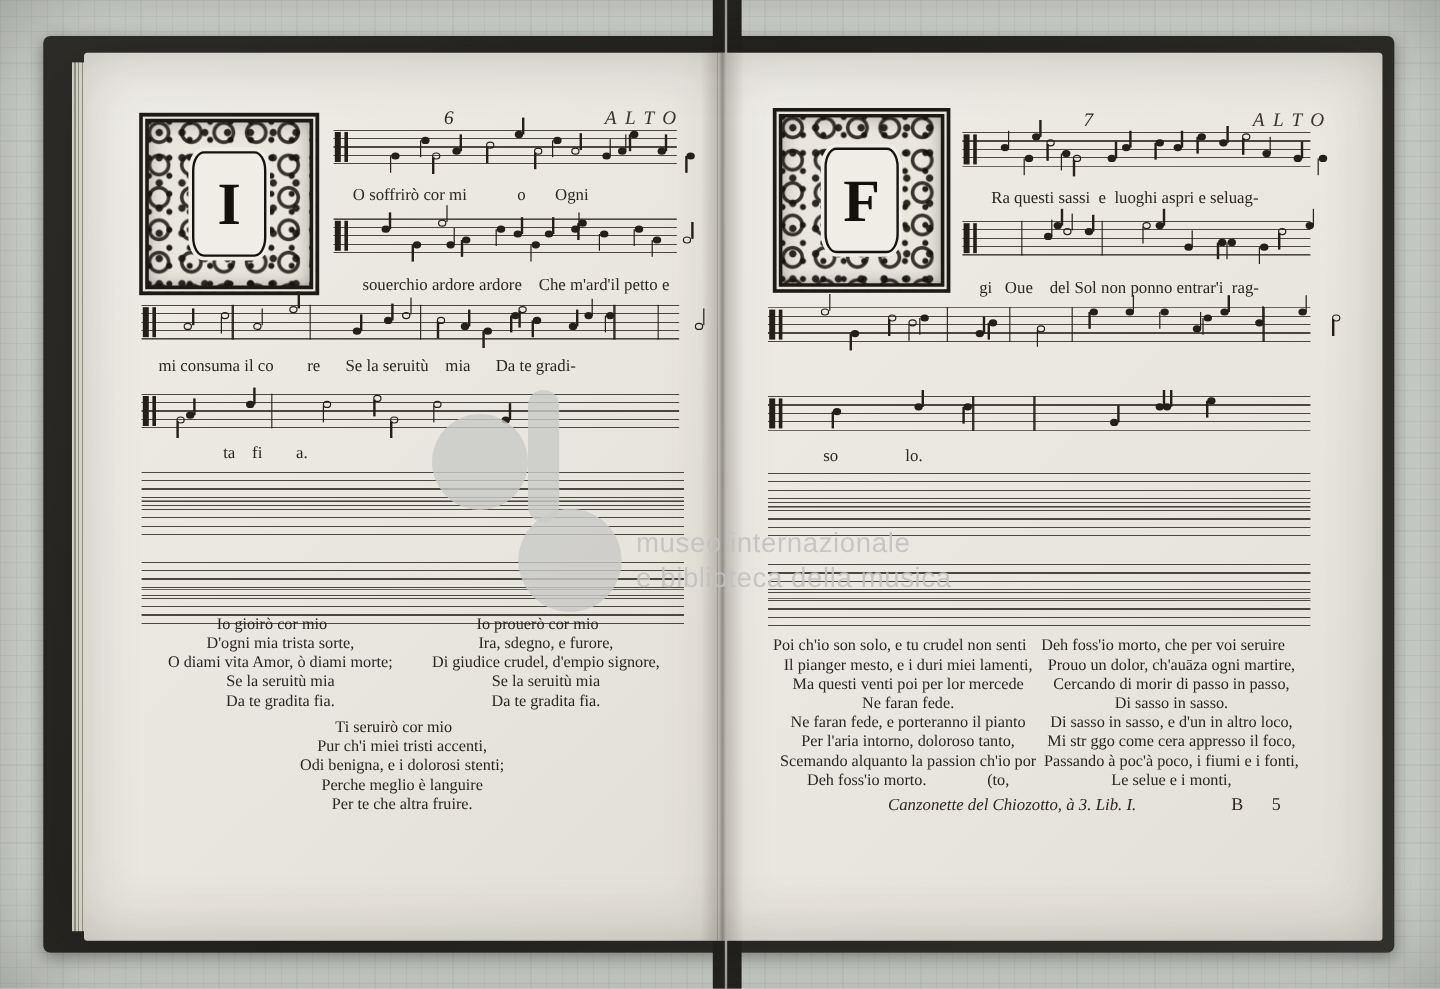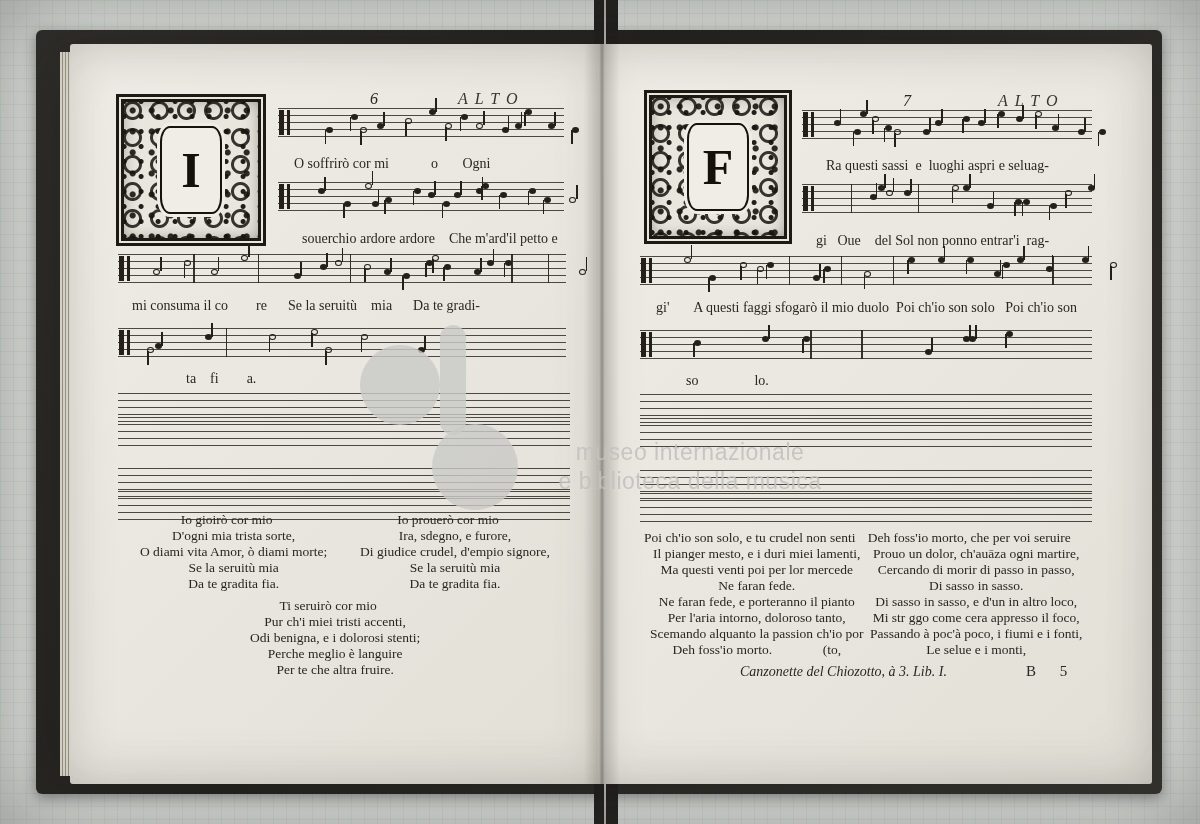--- a/index.html
+++ b/index.html
@@ -33,21 +33,21 @@
   .page.left  { left:70px;  width:528px; border-radius:3px 0 0 3px; }
   .page.right { left:598px; width:554px; border-radius:0 3px 3px 0; }
 
   .page-edges { position:absolute; left:60px; top:52px; width:11px; height:724px;
     background:repeating-linear-gradient(to right,#d7d4ca 0 2px,#97927f 2px 3px); }
 
   .gutter { position:absolute; left:584px; top:44px; width:36px; height:740px; pointer-events:none;
     background:linear-gradient(to right, transparent 0, rgba(70,64,54,.22) 42%, rgba(35,32,27,.42) 50%, rgba(70,64,54,.22) 58%, transparent 100%); }
 
   .pg-num { position:absolute; font:italic 16px "Liberation Serif", serif; color:#2a2620; }
-  .running-title { position:absolute; font:italic 16px "Liberation Serif", serif; letter-spacing:7px; color:#3a352d; }
+  .running-title { position:absolute; font:italic 16px "Liberation Serif", serif; letter-spacing:7px; color:#3a352d;margin-left:46px; }
 
   
   .initial { position:absolute;
     background-color:#e9e6de;
     background-image:
       radial-gradient(circle at 30% 30%, rgba(25,20,15,.95) 2px, transparent 3px),
       radial-gradient(circle at 72% 64%, rgba(25,20,15,.9) 2.5px, transparent 3.6px),
       radial-gradient(circle at 50% 50%, transparent 6px, rgba(25,20,15,.85) 7px, rgba(25,20,15,.85) 9px, transparent 10px);
     background-size: 17px 15px, 19px 21px, 27px 27px;
     border:3px solid #1d1914;
@@ -74,21 +74,21 @@
   .lyric { position:absolute; font:14px "Liberation Serif", serif; color:#2b2620; white-space:pre; }
 
   .stanza { position:absolute; font:13.5px "Liberation Serif", serif; color:#2a2521; line-height:16px; }
   .stanza .stanza-line { white-space:pre;text-align:center; }
   .stanza .stanza-line:not(:first-child) { margin-left:14px; }
 
   .footer-title { position:absolute; font:italic 14px "Liberation Serif", serif; color:#2b2620; }
   .signature { position:absolute; font:15px "Liberation Serif", serif; letter-spacing:10px; color:#2b2620;text-align:right; }
 
   
-  .watermark { position:absolute; pointer-events:none;text-align:center; }
+  .watermark { position:absolute; pointer-events:none; }
   .wm-shape { position:absolute; background:#c9c9c7; opacity:.82; }
   .wm-text { position:absolute; font:400 23px "Liberation Sans", sans-serif; color:#c2c2c0;
     letter-spacing:.5px; line-height:29px; opacity:.9; }
 
   .vignette { position:absolute; inset:0; pointer-events:none;
     box-shadow: inset 0 0 90px rgba(60,62,58,.30); }
 </style>
 </head>
 <body>
 
@@ -288,21 +288,20 @@
         <div class="note" style="left: 297.956px; top: 1px;"></div>
         <div class="note down" style="left: 326.597px; top: 1px;"></div>
         <div class="note" style="left: 353.759px; top: 14.5px;"></div>
         <div class="note down" style="left: 362.544px; top: 5.5px;"></div>
         <div class="note" style="left: 377.043px; top: 1px;"></div>
         <div class="note" style="left: 405.622px; top: 10px;"></div>
         <div class="barline" style="left: 412.083px;"></div>
         <div class="note" style="left: 441.821px; top: 1px;"></div>
         <div class="note open down" style="left: 470.486px; top: 5.5px;"></div>
       </div>
-    <div class="lyric" style="left:58px; top:256px;">gi'       A questi faggi sfogarò il mio duolo  Poi ch'io son solo   Poi ch'io son</div>
 
     <div class="staff" style="left:42px; top:286px; width:452px;">
         <div class="clef"></div>
         <div class="note down" style="left: 54.4992px; top: 10px;"></div>
         <div class="note" style="left: 122.073px; top: 5.5px;"></div>
         <div class="note down" style="left: 163.138px; top: 5.5px;"></div>
         <div class="barline" style="left: 170.065px;"></div>
         <div class="barline" style="left: 221.397px;"></div>
         <div class="note" style="left: 285.195px; top: 19px;"></div>
         <div class="note" style="left: 323.119px; top: 5.5px;"></div>

